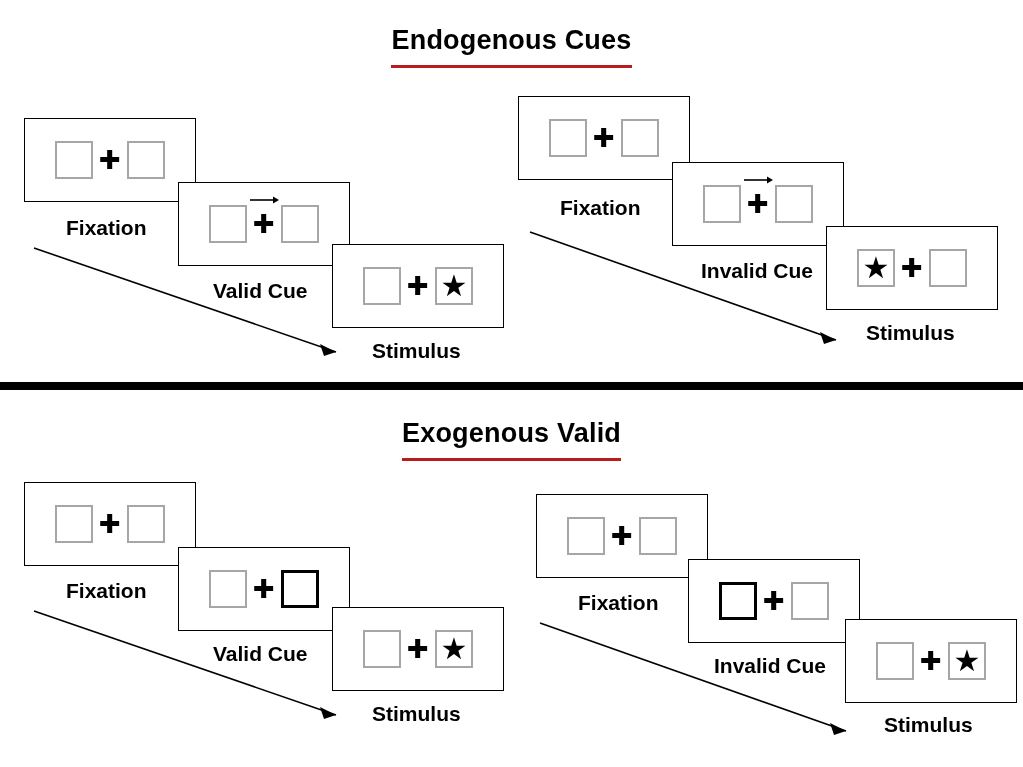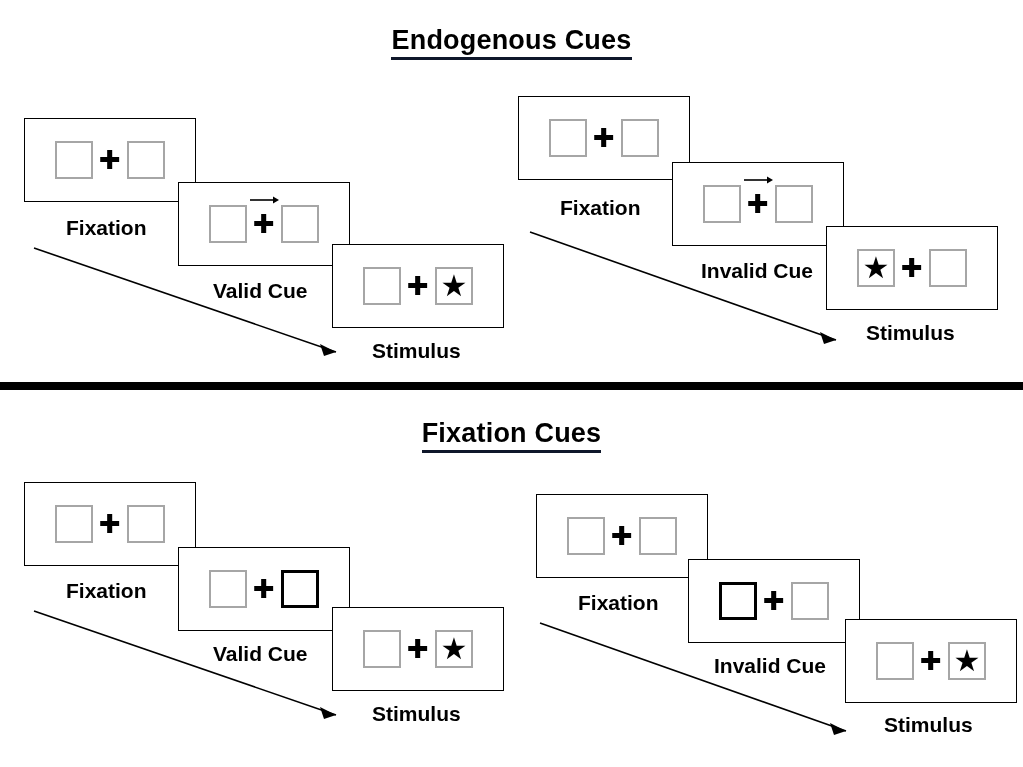--- a/index.html
+++ b/index.html
@@ -4,21 +4,21 @@
 <style>
   html,body{margin:0;padding:0;background:#ffffff;}
   body{width:1023px;height:767px;position:relative;overflow:hidden;
        font-family:"Liberation Sans","DejaVu Sans",sans-serif;color:#000;}
 
   .section-title{
     position:absolute;width:100%;text-align:center;
     font-size:27px;font-weight:bold;letter-spacing:.2px;
   }
   .section-title span{
-    display:inline-block;border-bottom:3px solid #0f172a;padding-bottom:1px;
+    display:inline-block;border-bottom:3px solid #b91c1c;padding-bottom:9px;
   }
 
   .divider{
     position:absolute;left:0;width:1023px;height:8px;background:#000;
   }
 
   
   .group{position:absolute;}
 
   .frame{
@@ -162,21 +162,21 @@
 
   <svg class="time-arrow" style="left:520px;top:224px;width:330px;height:130px;" viewBox="0 0 330 130">
     <line x1="10" y1="8" x2="316" y2="116" stroke="#000" stroke-width="1.6"></line>
     <polygon points="316,116 300,108 304,120" fill="#000"></polygon>
   </svg>
 </div>
 
 <div class="divider" style="top:382px;"></div>
 
 <div class="section-title" style="top:418px;">
-  <span>Fixation Cues</span>
+  <span>Exogenous Valid</span>
 </div>
 
 <div class="group" style="left:0;top:0;">
 
   <div class="frame" style="left:24px;top:482px;width:172px;height:84px;">
     <div class="frame-inner">
       <div class="sq"></div>
       <div class="plus">
         <span class="glyph">✚</span>
       </div>

